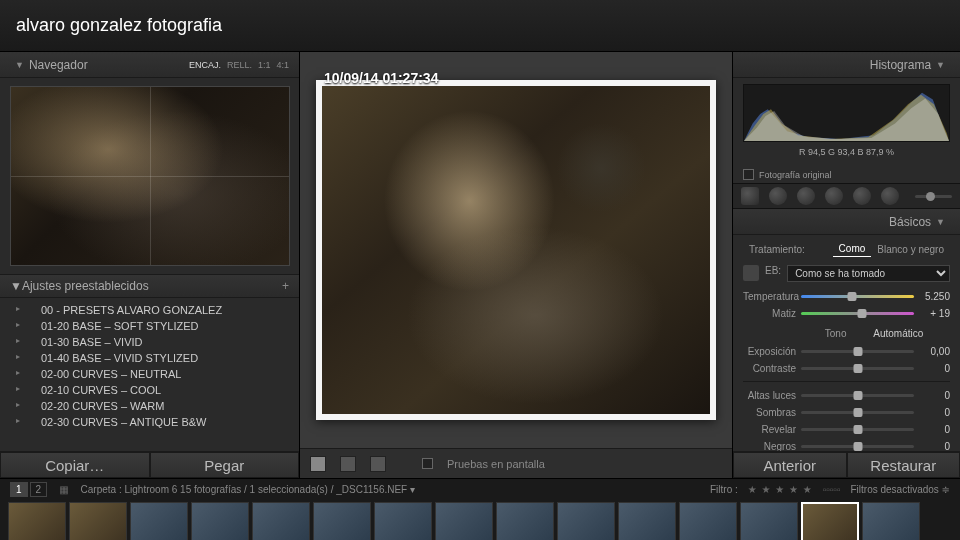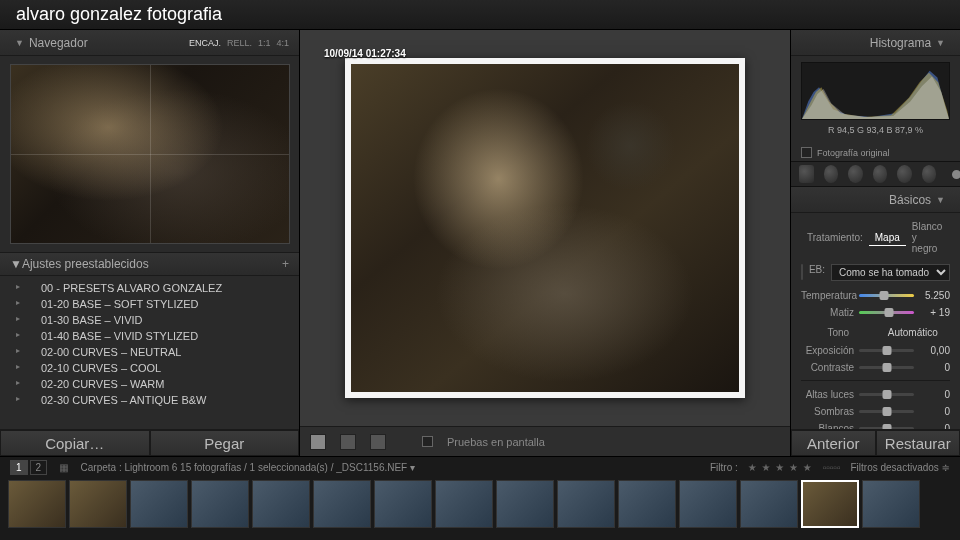--- a/index.html
+++ b/index.html
@@ -1,25 +1,25 @@
 <!DOCTYPE html>
 <html><head>
 <meta charset="utf-8">
 <style>
 *{margin:0;padding:0;box-sizing:border-box;font-family:"Segoe UI",Arial,sans-serif;user-select:none}
 body{width:960px;height:540px;background:#1a1a1a;color:#ccc;overflow:hidden;font-size:11px}
-.topbar{height:30px;background:linear-gradient(#252525,#1a1a1a);display:flex;align-items:center;padding:0 16px;border-bottom:1px solid #000}
+.topbar{height:52px;background:linear-gradient(#252525,#1a1a1a);display:flex;align-items:center;padding:0 16px;border-bottom:1px solid #000}
 .identity{color:#fff;font-size:18px;font-weight:300;flex:1}
 .modules{display:flex;gap:4px;font-size:14px;color:#999}
 .modules span{padding:0 10px;cursor:pointer;border-right:1px solid #444}
 .modules span:last-child{border-right:none}
 .modules .active{color:#fff}
 .main{display:flex;height:426px}
 .panel-l{width:300px;background:#2a2a2a;display:flex;flex-direction:column;border-right:1px solid #000}
-.panel-r{width:170px;background:#2a2a2a;display:flex;flex-direction:column;border-left:1px solid #000}
+.panel-r{width:228px;background:#2a2a2a;display:flex;flex-direction:column;border-left:1px solid #000}
 .center{flex:1;background:#3a3a3a;display:flex;flex-direction:column;position:relative}
 .phead{height:26px;background:linear-gradient(#333,#2a2a2a);display:flex;align-items:center;padding:0 10px;color:#aaa;font-size:12px;border-bottom:1px solid #1a1a1a}
 .phead.right{justify-content:flex-end}
 .phead .tri{font-size:9px;margin:0 5px;color:#888}
 .nav-opts{margin-left:auto;font-size:9px;color:#888;display:flex;gap:6px}
 .nav-opts span{cursor:pointer}
 .nav-opts .sel{color:#ddd}
 .preview{width:280px;height:180px;margin:8px auto;background:linear-gradient(135deg,#3a3020 0%,#1a1510 40%,#2a2218 100%);position:relative;border:1px solid #444}
 .preview::before{content:"";position:absolute;inset:0;background:radial-gradient(ellipse at 35% 35%,rgba(210,180,130,.5),transparent 45%),radial-gradient(ellipse at 60% 60%,rgba(80,70,60,.6),transparent 55%)}
 .preview .cross-h{position:absolute;left:0;right:0;top:50%;height:1px;background:rgba(255,255,255,.15)}
@@ -27,21 +27,21 @@
 .preset-hd{height:24px;background:linear-gradient(#333,#2a2a2a);display:flex;align-items:center;padding:0 10px;font-size:12px;color:#aaa;border-top:1px solid #1a1a1a;border-bottom:1px solid #1a1a1a}
 .preset-hd .plus{margin-left:auto;color:#888}
 .presets{flex:1;overflow:hidden;padding:4px 0}
 .preset{padding:2px 10px 2px 41px;font-size:11px;color:#ccc;cursor:pointer;position:relative}
 .preset::before{content:"▸";position:absolute;left:16px;color:#777;font-size:8px}
 .btnrow{display:flex;border-top:1px solid #1a1a1a}
 .btnrow button{flex:1;height:26px;background:linear-gradient(#3a3a3a,#2e2e2e);border:1px solid #1a1a1a;color:#bbb;font-size:15px;cursor:pointer}
 .loupe{flex:1;display:flex;align-items:center;justify-content:center;padding:16px}
 .photo{width:400px;height:340px;background:linear-gradient(140deg,#4a3e28 0%,#2a2218 35%,#3a3020 60%,#1a1510 100%);border:6px solid #f5f5f5;position:relative;box-shadow:0 2px 10px rgba(0,0,0,.6)}
 .photo::before{content:"";position:absolute;inset:0;background:radial-gradient(ellipse 40% 50% at 38% 35%,rgba(220,195,150,.6),transparent 55%),radial-gradient(ellipse 55% 45% at 55% 70%,rgba(100,90,75,.7),transparent 60%),radial-gradient(circle at 72% 25%,rgba(60,55,45,.8),transparent 12%)}
-.timestamp{position:absolute;top:18px;left:24px;color:#fff;font-size:10px;font-weight:600;text-shadow:0 1px 2px #000;z-index:2}
+.timestamp{position:absolute;top:18px;left:24px;color:#fff;font-size:14px;font-weight:600;text-shadow:0 1px 2px #000;z-index:2}
 .toolbar{height:30px;background:#2e2e2e;display:flex;align-items:center;padding:12px 10px;gap:14px;border-top:1px solid #1a1a1a}
 .tb-sq{width:16px;height:16px;background:#555;border:1px solid #222}
 .tb-sq.light{background:#888}
 .chk{width:11px;height:11px;border:1px solid #666;background:#222}
 .histo{height:88px;padding:6px 10px;position:relative}
 .histo svg{width:100%;height:58px;background:#1a1a1a;border:1px solid #111}
 .histo-vals{text-align:center;font-size:9px;color:#aaa;margin-top:3px}
 .orig{padding:3px 10px;font-size:9px;color:#999;display:flex;align-items:center;gap:5px}
 .tools{height:26px;background:#262626;display:flex;align-items:center;padding:0 8px;gap:10px;border-top:1px solid #111;border-bottom:1px solid #111}
 .tool{width:18px;height:18px;border-radius:50%;background:radial-gradient(circle at 35% 35%,#555,#2a2a2a);cursor:pointer}
@@ -57,21 +57,21 @@
 .wb .dropper{width:16px;height:16px;background:#444;border-radius:2px}
 .wb select{background:#1a1a1a;color:#ccc;border:1px solid #444;font-size:10px;padding:1px 3px;flex:1}
 .slider-row{display:flex;align-items:center;font-size:10px;color:#999;height:16px;margin-bottom:1px}
 .slider-row .nm{width:58px;text-align:right;padding-right:5px}
 .slider-row .track{flex:1;height:3px;background:#444;position:relative;border-radius:2px}
 .slider-row .track.temp{background:linear-gradient(90deg,#48e,#ec4)}
 .slider-row .track.tint{background:linear-gradient(90deg,#5c5,#c5c)}
 .slider-row .thumb{position:absolute;width:9px;height:9px;background:#aaa;border-radius:2px;top:-3px;transform:translateX(-50%)}
 .slider-row .val{width:36px;text-align:right;color:#ccc;padding-left:4px}
 .sect{display:flex;font-size:10px;color:#999;margin:7px 0 4px}
-.sect .l{flex:1;text-align:center}
+.sect .l{flex:1;text-align:right}
 .sect .r{flex:1;text-align:center;color:#ccc;cursor:pointer}
 .divider{height:1px;background:#1a1a1a;margin:5px 0}
 .filmstrip{height:76px;background:#1a1a1a;border-top:1px solid #000}
 .fs-info{height:20px;display:flex;align-items:center;padding:0 10px;font-size:10px;color:#888;gap:12px}
 .fs-pages{display:flex;gap:2px}
 .fs-pages span{padding:1px 5px;border:1px solid #444;cursor:pointer}
 .fs-pages .cur{background:#444;color:#fff}
 .fs-right{margin-left:auto;display:flex;gap:10px;align-items:center}
 .stars{color:#666;letter-spacing:1px}
 .thumbs{height:56px;display:flex;padding:3px 8px;gap:3px;overflow:hidden}
@@ -164,21 +164,21 @@
       <div class="tool"></div>
       <div class="sld"></div>
     </div>
     <div class="phead right">
       <span>Básicos</span>
       <span class="tri">▼</span>
     </div>
     <div class="basics">
       <div class="treat">
         <span class="lbl">Tratamiento:</span>
-        <span class="act">Mapa</span>
+        <span class="act">Como</span>
         <span>Blanco y negro</span>
       </div>
       <div class="wb">
         <div class="dropper"></div>
         <span>EB:</span>
         <select><option>Como se ha tomado</option></select>
       </div>
       <div class="slider-row">
         <span class="nm">Temperatura</span>
         <div class="track temp">
@@ -220,21 +220,21 @@
           <span class="val">0</span>
         </div>
       <div class="slider-row">
           <span class="nm">Sombras</span>
           <div class="track">
             <div class="thumb" style="left:50%"></div>
           </div>
           <span class="val">0</span>
         </div>
       <div class="slider-row">
-          <span class="nm">Blancos</span>
+          <span class="nm">Revelar</span>
           <div class="track">
             <div class="thumb" style="left:50%"></div>
           </div>
           <span class="val">0</span>
         </div>
       <div class="slider-row">
           <span class="nm">Negros</span>
           <div class="track">
             <div class="thumb" style="left:50%"></div>
           </div>

